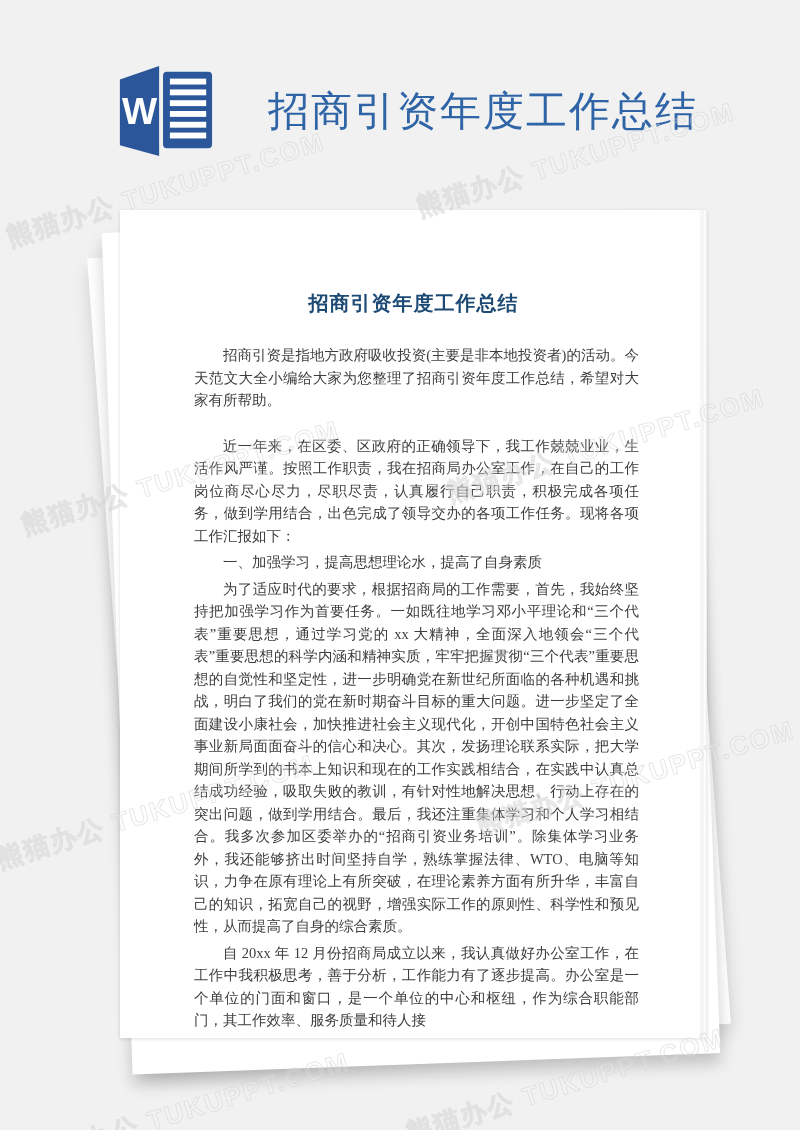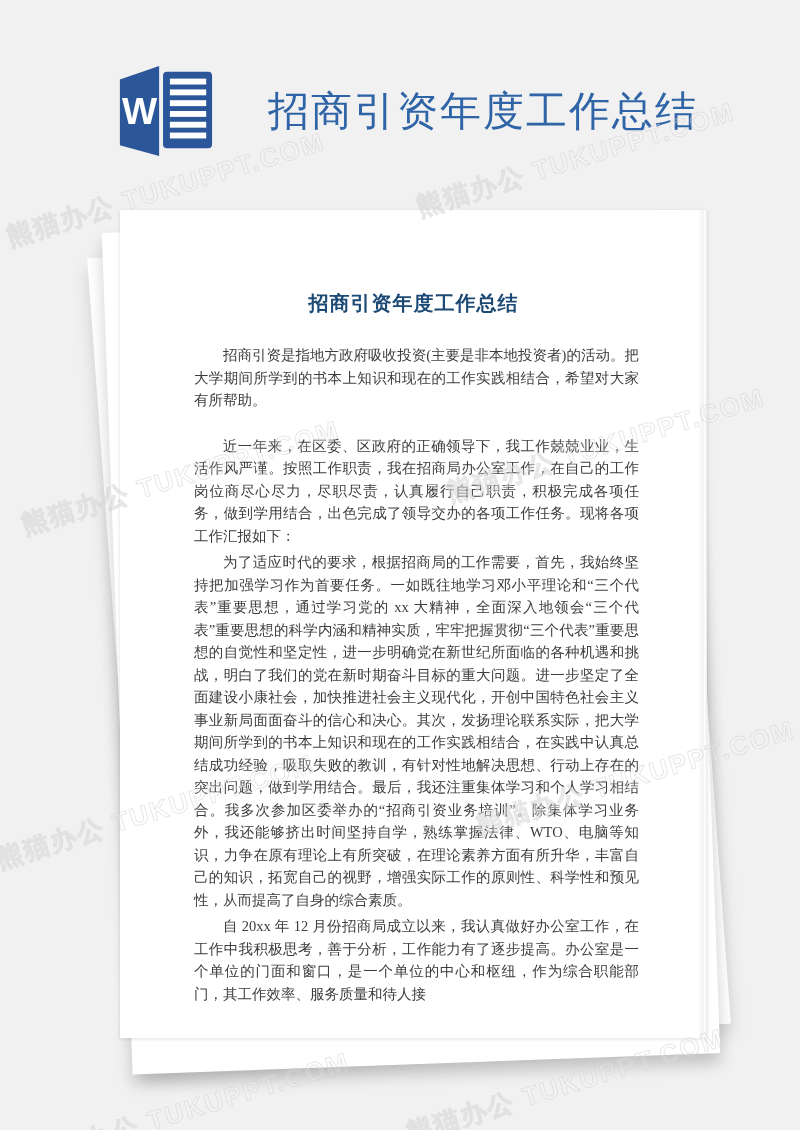--- a/index.html
+++ b/index.html
@@ -98,22 +98,23 @@
     </svg>
     <h1 class="brand-title">招商引资年度工作总结</h1>
   </header>
 
   <div class="sheet sheet-3"></div>
   <div class="sheet sheet-2"></div>
 
   <div class="sheet sheet-1">
     <h2 class="doc-title">招商引资年度工作总结</h2>
     <div class="doc-body">
-        <p class="para indent gap">招商引资是指地方政府吸收投资(主要是非本地投资者)的活动。把大学期间所学到的书本上知识和现在的工作实践相结合，希望对大家有所帮助。</p>
+        <p class="para indent gap">招商引资是指地方政府吸收投资(主要是非本地投资者)的活动。今天范文大全小编给大家为您整理了招商引资年度工作总结，希望对大家有所帮助。</p>
         <p class="para indent">近一年来，在区委、区政府的正确领导下，我工作兢兢业业，生活作风严谨。按照工作职责，我在招商局办公室工作，在自己的工作岗位商尽心尽力，尽职尽责，认真履行自己职责，积极完成各项任务，做到学用结合，出色完成了领导交办的各项工作任务。现将各项工作汇报如下：</p>
+        <p class="para indent">一、加强学习，提高思想理论水，提高了自身素质</p>
         <p class="para indent">为了适应时代的要求，根据招商局的工作需要，首先，我始终坚持把加强学习作为首要任务。一如既往地学习邓小平理论和“三个代表”重要思想，通过学习党的 xx 大精神，全面深入地领会“三个代表”重要思想的科学内涵和精神实质，牢牢把握贯彻“三个代表”重要思想的自觉性和坚定性，进一步明确党在新世纪所面临的各种机遇和挑战，明白了我们的党在新时期奋斗目标的重大问题。进一步坚定了全面建设小康社会，加快推进社会主义现代化，开创中国特色社会主义事业新局面面奋斗的信心和决心。其次，发扬理论联系实际，把大学期间所学到的书本上知识和现在的工作实践相结合，在实践中认真总结成功经验，吸取失败的教训，有针对性地解决思想、行动上存在的突出问题，做到学用结合。最后，我还注重集体学习和个人学习相结合。我多次参加区委举办的“招商引资业务培训”。除集体学习业务外，我还能够挤出时间坚持自学，熟练掌握法律、WTO、电脑等知识，力争在原有理论上有所突破，在理论素养方面有所升华，丰富自己的知识，拓宽自己的视野，增强实际工作的原则性、科学性和预见性，从而提高了自身的综合素质。</p>
         <p class="para indent">自 20xx 年 12 月份招商局成立以来，我认真做好办公室工作，在工作中我积极思考，善于分析，工作能力有了逐步提高。办公室是一个单位的门面和窗口，是一个单位的中心和枢纽，作为综合职能部门，其工作效率、服务质量和待人接</p>
       </div>
   </div>
 
   <div class="wm-layer">
     <span class="wm" style="left:0px;top:172px">熊猫办公 TUKUPPT.COM</span>
     <span class="wm" style="left:410px;top:142px">熊猫办公 TUKUPPT.COM</span>
     <span class="wm" style="left:15px;top:460px">熊猫办公 TUKUPPT.COM</span>
     <span class="wm" style="left:440px;top:428px">熊猫办公 TUKUPPT.COM</span>

